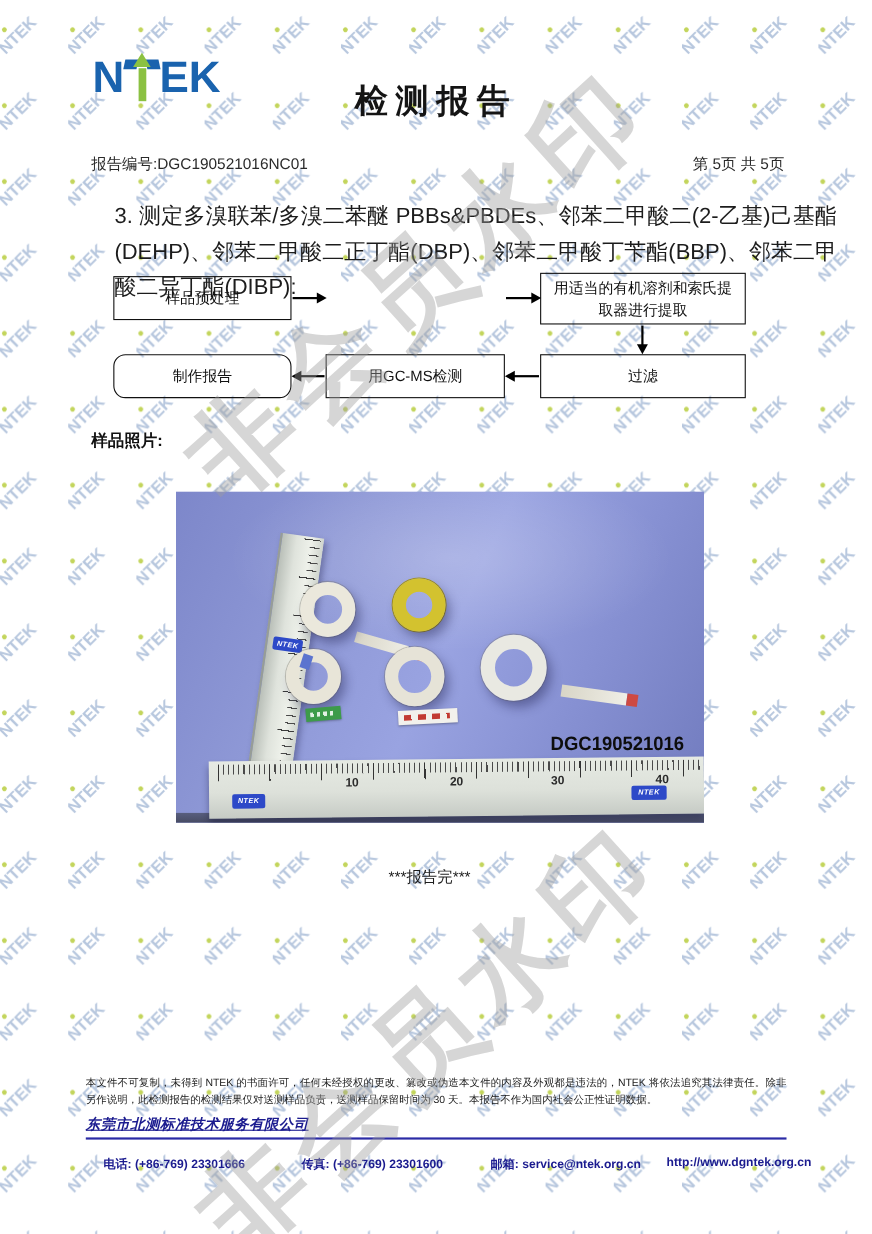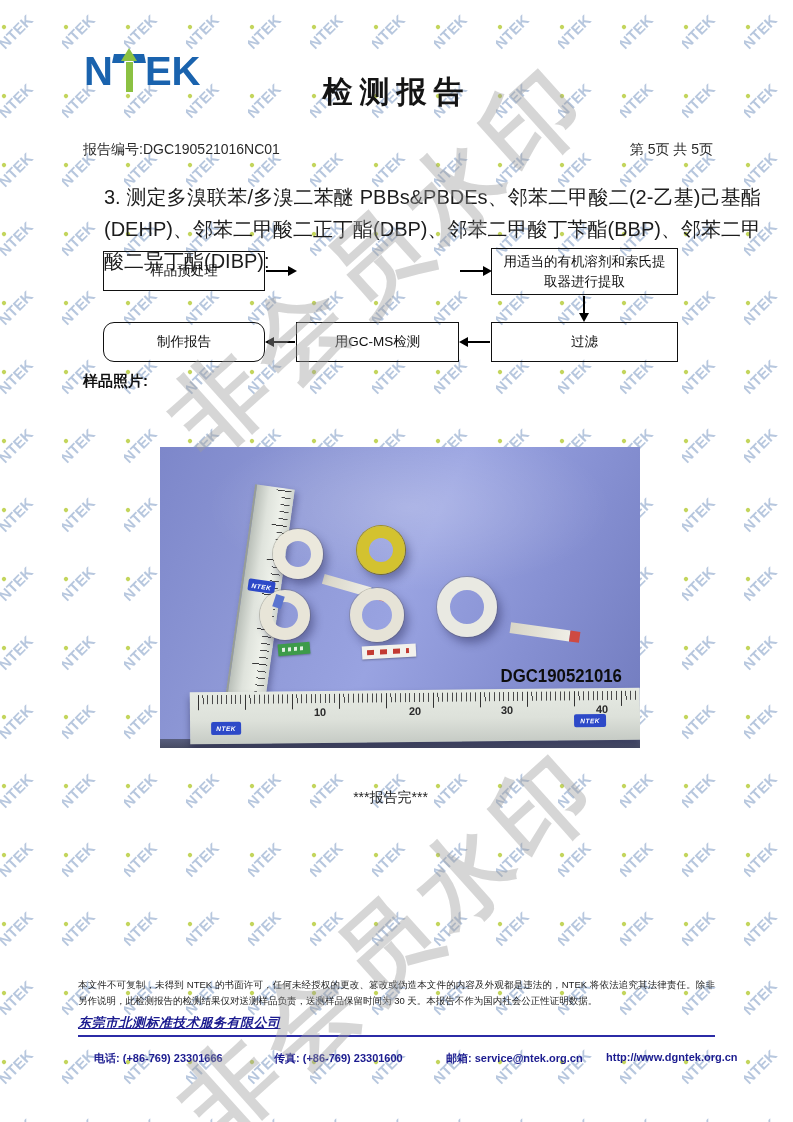--- a/index.html
+++ b/index.html
@@ -58,21 +58,21 @@
       border-right:9px solid #000; border-top:5px solid transparent; border-bottom:5px solid transparent; }
   .arrow.down::after { content:""; position:absolute; bottom:-8px; left:-4px;
       border-top:9px solid #000; border-left:5px solid transparent; border-right:5px solid transparent; }
   .a01 { left:266px; top:270px; width:23px; }
   .a12 { left:460px; top:270px; width:24px; }
   .a23 { left:583px; top:296px; height:18px; }
   .a34 { left:467px; top:341px; width:23px; }
   .a45 { left:273px; top:341px; width:22px; }
 
   
-  .photo-label { position:absolute; left:83px; top:372px; font-size:15px; font-weight:bold; color:#111; }
+  .photo-label { position:absolute; left:83px; top:391px; font-size:15px; font-weight:bold; color:#111; }
   .photo { position:absolute; left:160px; top:447px; width:480px; height:301px; overflow:hidden;
            background:
              radial-gradient(ellipse 60% 40% at 52% 20%, rgba(255,255,255,0.22), rgba(255,255,255,0) 70%),
              linear-gradient(115deg,#7d87ca 0%, #8e98d6 28%, #99a3e1 50%, #8791d3 72%, #717bbe 100%); }
   .table-edge { position:absolute; left:0; right:0; bottom:0; height:9px; z-index:1;
                 background:linear-gradient(180deg,#585e7e,#474b63); }
   .vruler { position:absolute; left:80px; top:39px; width:40px; height:215px; transform:rotate(8deg);
             background:linear-gradient(90deg,#b9bfb8 0%, #dfe3dc 35%, #eef1ea 70%, #cfd4cd 100%);
             border-left:2px solid #979d96; box-shadow:3px 3px 6px rgba(25,25,70,.35); z-index:2; }
   .vruler .ticks { position:absolute; right:3px; top:2px; bottom:2px; width:9px;

